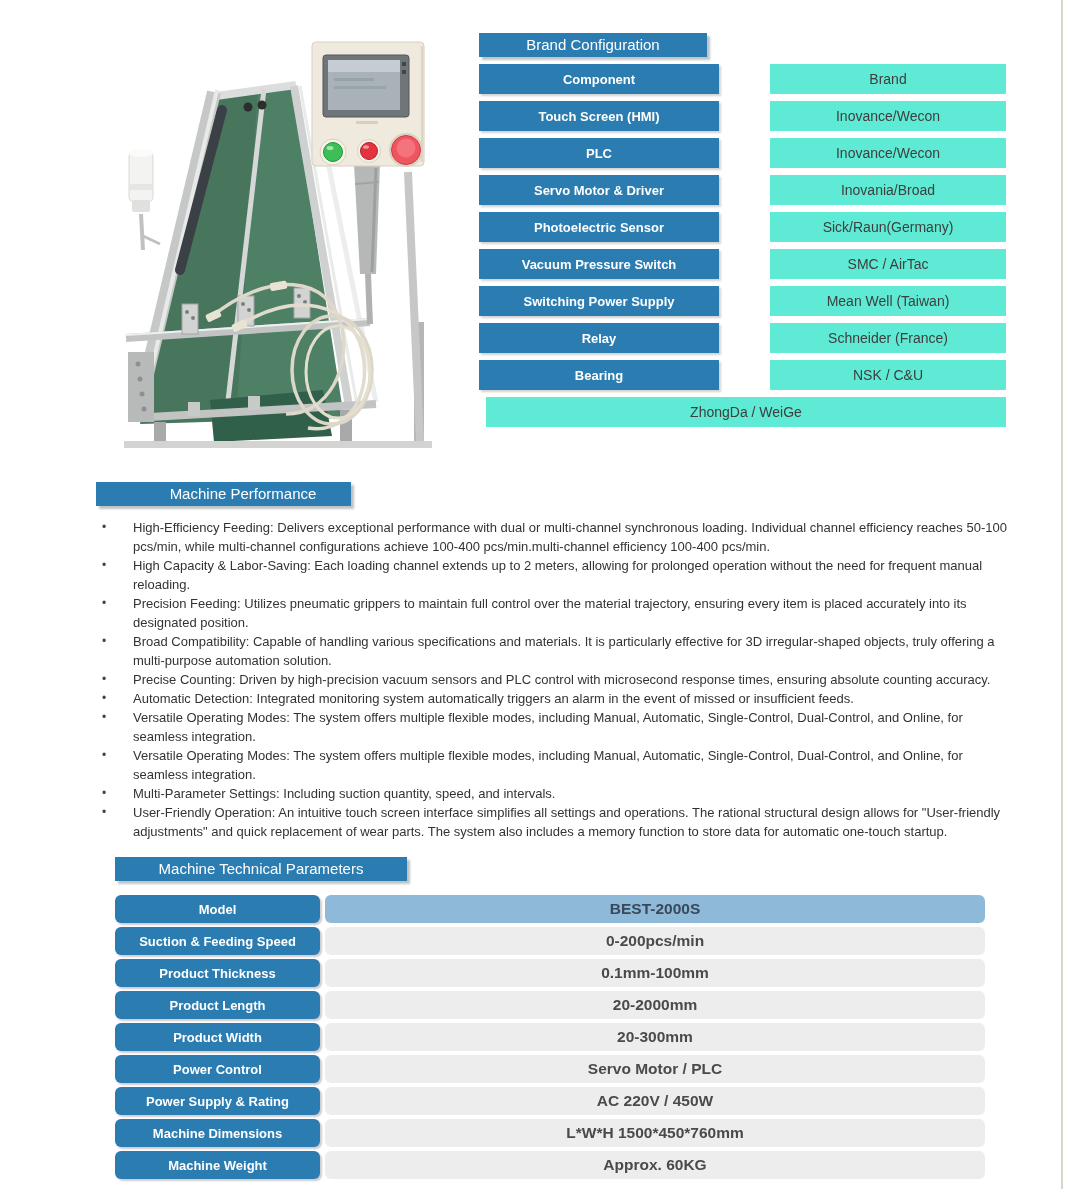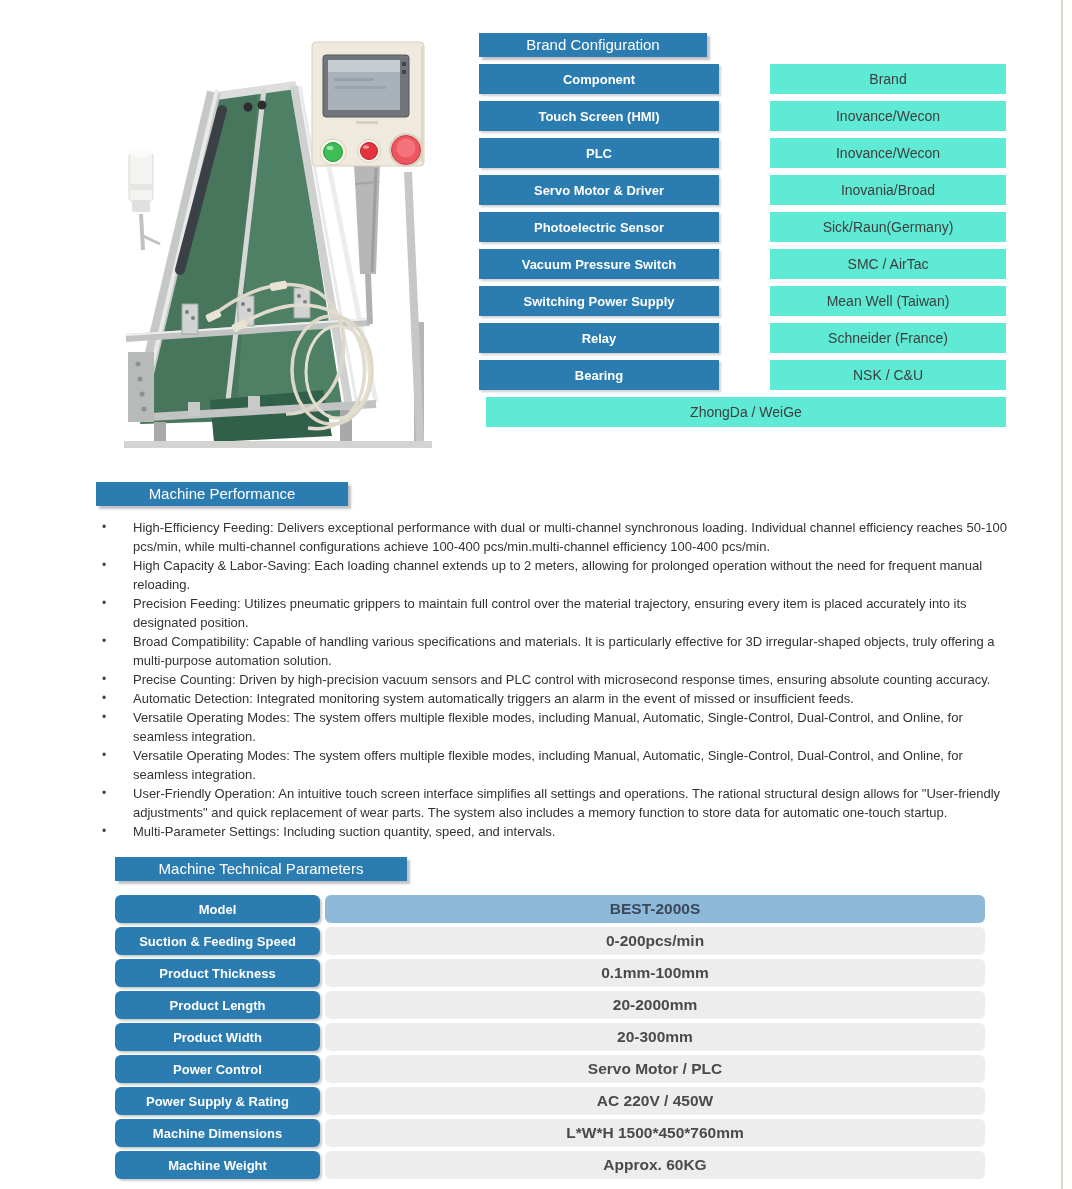--- a/index.html
+++ b/index.html
@@ -31,21 +31,21 @@
   .brand .label {
     width:240px; background:#2b7cb1; color:#ffffff;
     font-weight:bold; font-size:13px;
     box-shadow:2px 2px 2px rgba(0,0,0,.18);
   }
   .brand .value {
     margin-left:7px; flex:1; background:#5eead4;
     color:#3e3e3e; font-size:14px;
   }
   
-  .perf-title { position:absolute; left:96px; top:482px; width:252px; }
+  .perf-title { position:absolute; left:96px; top:482px; width:216px;padding-left:39px; }
   .perf-list {
     position:absolute; left:96px; top:518px; width:918px;
     margin:0; padding:0; list-style:none;
   }
   .perf-list li {
     position:relative; padding-left:37px;
     font-size:13px; line-height:19px; color:#333333;
   }
   .perf-list li::before {
     content:"\2022"; position:absolute; left:6px; top:0;
@@ -216,22 +216,22 @@
 <div class="title-bar perf-title">Machine Performance</div>
 <ul class="perf-list">
   <li>High-Efficiency Feeding: Delivers exceptional performance with dual or multi-channel synchronous loading. Individual channel efficiency reaches 50-100 pcs/min, while multi-channel configurations achieve 100-400 pcs/min.multi-channel efficiency 100-400 pcs/min.</li>
   <li>High Capacity &amp; Labor-Saving: Each loading channel extends up to 2 meters, allowing for prolonged operation without the need for frequent manual reloading.</li>
   <li>Precision Feeding: Utilizes pneumatic grippers to maintain full control over the material trajectory, ensuring every item is placed accurately into its designated position.</li>
   <li>Broad Compatibility: Capable of handling various specifications and materials. It is particularly effective for 3D irregular-shaped objects, truly offering a multi-purpose automation solution.</li>
   <li>Precise Counting: Driven by high-precision vacuum sensors and PLC control with microsecond response times, ensuring absolute counting accuracy.</li>
   <li>Automatic Detection: Integrated monitoring system automatically triggers an alarm in the event of missed or insufficient feeds.</li>
   <li>Versatile Operating Modes: The system offers multiple flexible modes, including Manual, Automatic, Single-Control, Dual-Control, and Online, for seamless integration.</li>
   <li>Versatile Operating Modes: The system offers multiple flexible modes, including Manual, Automatic, Single-Control, Dual-Control, and Online, for seamless integration.</li>
+  <li>Multi-Parameter Settings: Including suction quantity, speed, and intervals.</li>
   <li>User-Friendly Operation: An intuitive touch screen interface simplifies all settings and operations. The rational structural design allows for "User-friendly adjustments" and quick replacement of wear parts. The system also includes a memory function to store data for automatic one-touch startup.</li>
-  <li>Multi-Parameter Settings: Including suction quantity, speed, and intervals.</li>
 </ul>
 
 <section class="params">
   <div class="title-bar">Machine Technical Parameters</div>
   <div class="row model">
     <div class="cell label">Model</div>
     <div class="cell value">BEST-2000S</div>
   </div>
   <div class="row">
     <div class="cell label">Suction &amp; Feeding Speed</div>

